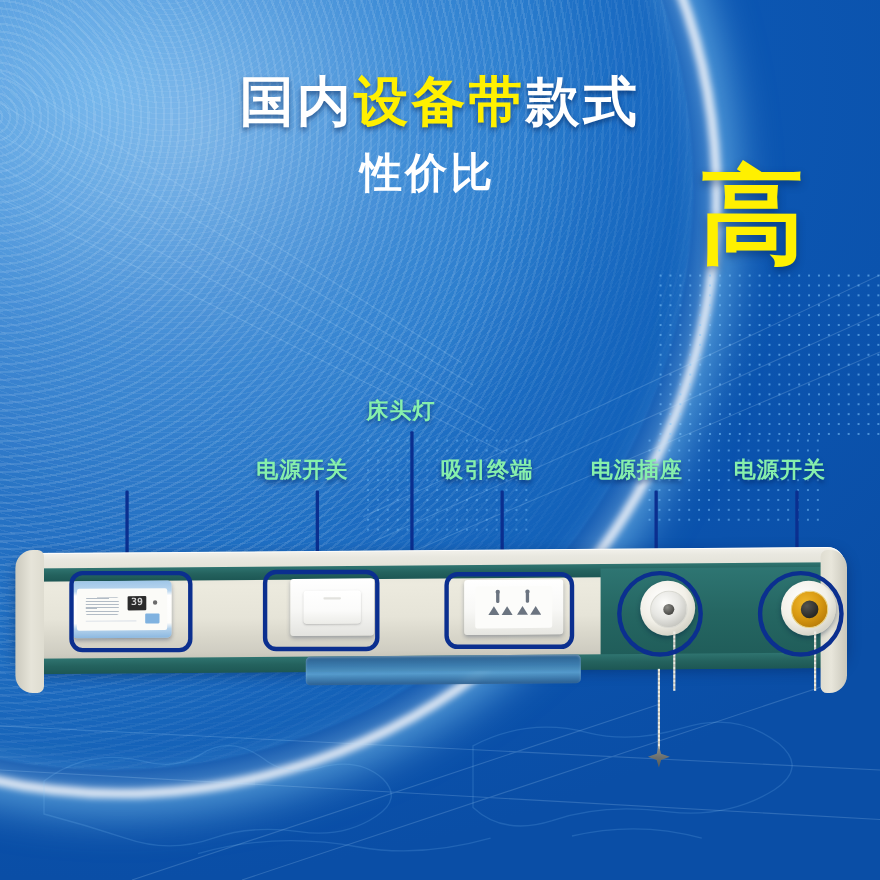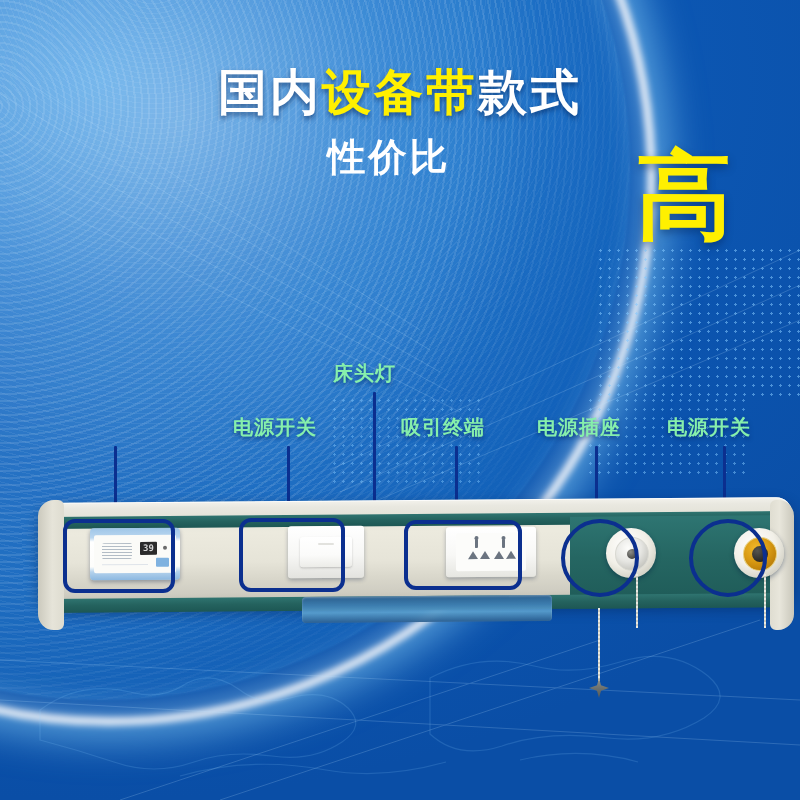--- a/index.html
+++ b/index.html
@@ -75,21 +75,21 @@
 
   
   .callout{
     position:absolute;font-weight:bold;color:#86efac;font-size:20px;white-space:nowrap;
     text-shadow:0 2px 4px rgba(0,35,95,.65);letter-spacing:1px;
   }
   .leader{position:absolute;background:#0b2f8f;width:3px;border-radius:1px;}
 
   
   .unit{
-    position:absolute;left:40px;top:500px;width:752px;height:104px;
+    position:absolute;left:16px;top:500px;width:752px;height:104px;
   }
   .unit-body{
     position:absolute;inset:0;border-radius:16px;
     background:linear-gradient(180deg,#f3f2ec 0%,#e9e8e0 6%,#e4e3d9 14%,#eceade 30%,#e6e4d8 58%,#d9d7cb 74%,#cfcdc2 88%,#bdbbb0 100%);
     box-shadow:0 6px 14px rgba(0,20,60,.45), inset 0 1px 0 rgba(255,255,255,.8);
     transform:skewY(-0.45deg);
   }
   .unit-cap-l{
     position:absolute;left:-2px;top:0;width:26px;height:130px;border-radius:16px 6px 6px 16px;
     background:linear-gradient(90deg,#cbc9bd 0%,#e6e4d9 55%,#dedcd0 100%);

